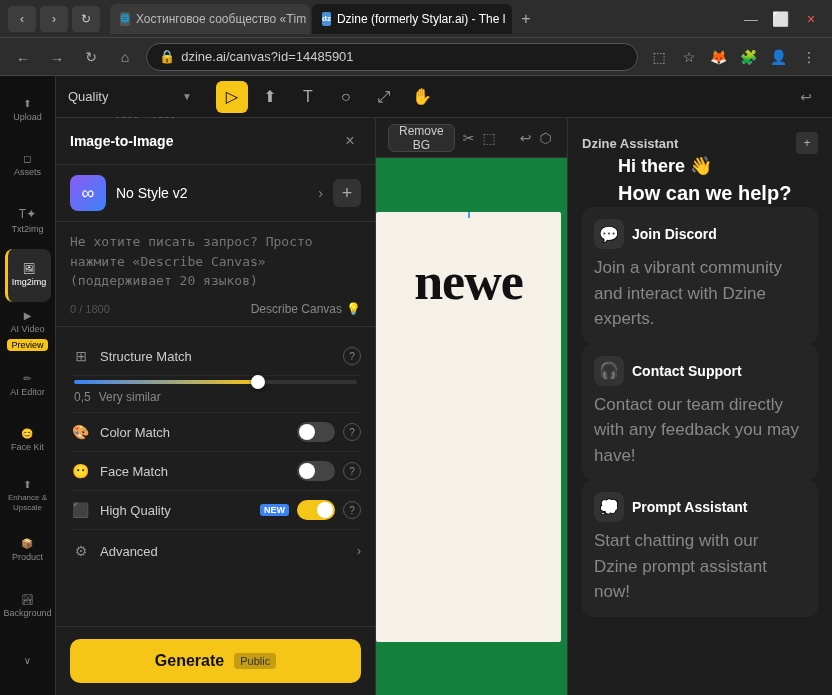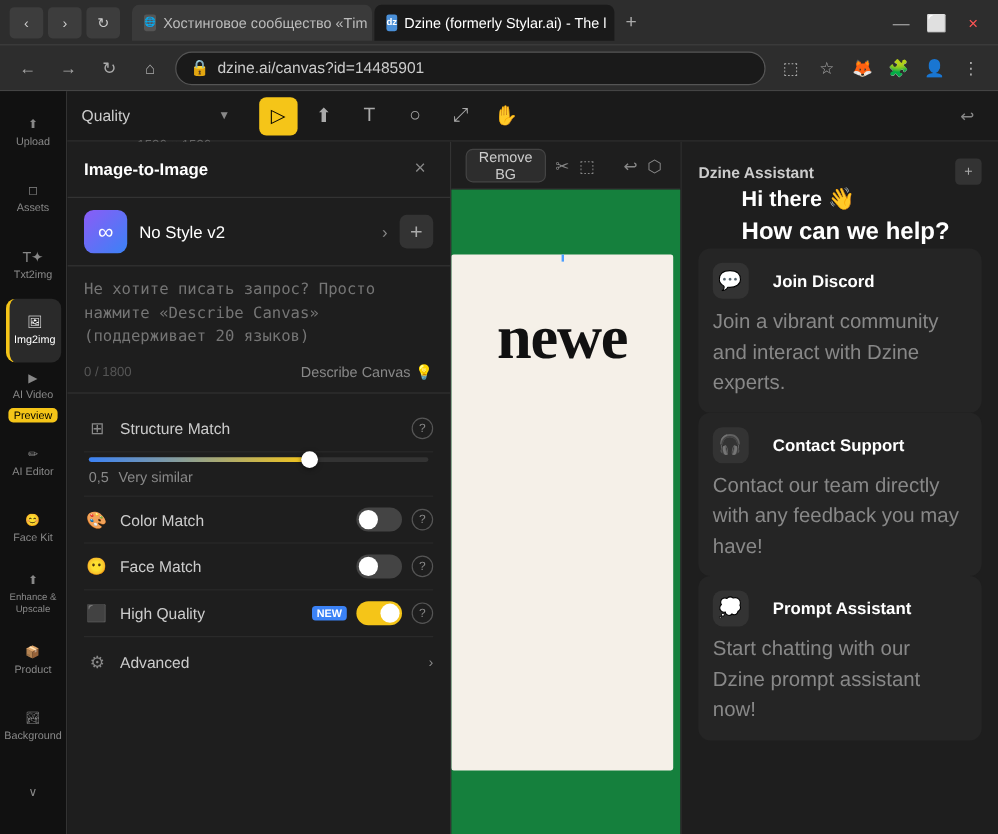--- a/index.html
+++ b/index.html
@@ -115,21 +115,21 @@
     
     .assistant-panel { width: 265px; background: #1e1e1e; border-left: 1px solid #333; display: flex; flex-direction: column; padding: 14px; overflow-y: auto; }
     .assistant-header { display: flex; align-items: center; justify-content: space-between; }
     .assistant-title { font-size: 13px; font-weight: 600; color: #ccc; }
     .assistant-expand { width: 22px; height: 22px; background: #333; border: none; color: #aaa; cursor: pointer; border-radius: 4px; display: flex; align-items: center; justify-content: center; font-size: 12px; }
     .greeting { font-size: 18px; font-weight: 600; color: #fff; line-height: 1.4; margin-left: 36px; }
     .greeting span { font-size: 20px; }
     .assistant-card { background: #252525; border-radius: 10px; padding: 12px; display: flex; flex-direction: column; gap: 6px; }
     .card-header { display: flex; align-items: center; gap: 8px; }
     .card-icon { width: 30px; height: 30px; background: #333; border-radius: 8px; display: flex; align-items: center; justify-content: center; font-size: 16px; }
-    .card-title { font-size: 14px; font-weight: 600; color: #fff; margin-left: 12px; }
+    .card-title { font-size: 14px; font-weight: 600; color: #fff; }
     .card-desc { font-size: 17px; color: #888; line-height: 1.5; }
 
     
     .options-section::-webkit-scrollbar { width: 4px; }
     .options-section::-webkit-scrollbar-track { background: #1e1e1e; }
     .options-section::-webkit-scrollbar-thumb { background: #444; border-radius: 2px; }
   </style>
 </head>
 <body>
 
@@ -332,20 +332,26 @@
             <div class="option-info">?</div>
           </div>
 
           <div class="advanced-row">
             <div class="option-icon">⚙</div>
             <span class="option-label">Advanced</span>
             <span class="advanced-arrow">›</span>
           </div>
         </div>
 
+        <div class="generate-section">
+          <button class="generate-btn">
+            <span>Generate</span>
+            <span class="public-badge">Public</span>
+          </button>
+        </div>
       </div>
 
       <div class="canvas-area">
 
         <div class="canvas-toolbar">
           <button class="canvas-tool-btn">
             <span>Remove BG</span>
           </button>
           <button class="canvas-icon-btn">✂</button>
           <button class="canvas-icon-btn">⬚</button>

